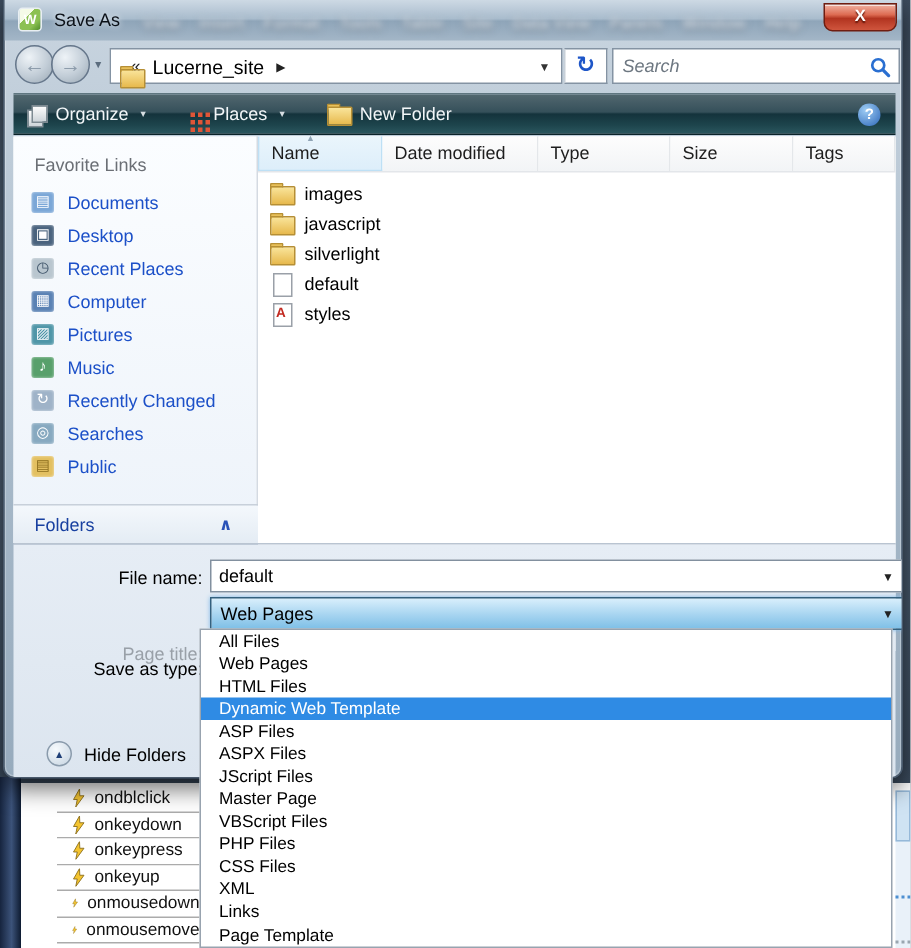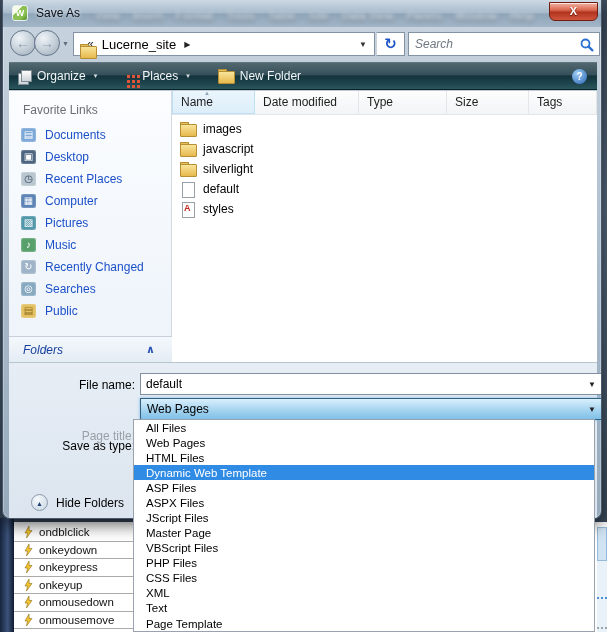--- a/index.html
+++ b/index.html
@@ -2,21 +2,21 @@
 <html><head>
 <meta charset="utf-8">
 <style>
   * { margin:0; padding:0; box-sizing:border-box; }
   html,body { width:607px; height:632px; font-family:"Liberation Sans","DejaVu Sans",sans-serif; background:#fff; overflow:hidden; position:relative; }
 
   
   .bg-top { position:absolute; left:0; top:0; width:607px; height:522px; background:linear-gradient(180deg,#3d4c5e,#55687c 40%,#3a4a5c); z-index:0; }
   .bg-left-strip { position:absolute; left:0; top:518px; width:14px; height:114px; background:linear-gradient(90deg,#16243e,#3c537a 55%,#0e1b31); z-index:0; }
   .bg-events { position:absolute; left:14px; top:524px; width:120px; height:108px; background:#fff; border-right:1px solid #9a9a9a; z-index:0; }
-  .event-row { height:17.5px; display:flex; align-items:center; gap:6px; padding-left:10px; border-bottom:1px solid #ababab; background:#fff; }
+  .event-row { height:17.5px; display:flex; align-items:center; gap:6px; padding-left:10px; border-bottom:1px solid #ababab; background:#fff;margin-left:24px; }
   .event-row span.lbl { font-size:11.5px; color:#111; }
   .bg-right-sliver { position:absolute; left:597px; top:527px; width:10px; height:105px; background:#e9f1f9; z-index:0; }
   .sliver-box { position:absolute; left:0; top:0; width:10px; height:34px; background:#cfe3f3; border:1px solid #96b9d9; }
   .sliver-dotted-blue { position:absolute; left:0; top:70px; width:10px; border-top:2px dotted #4d8fd1; }
   .sliver-dotted-gray { position:absolute; left:0; top:100px; width:10px; border-top:2px dotted #9aa6b0; }
 
   
   .dialog { position:absolute; left:2px; top:0; width:600px; height:519px; z-index:10;
     background:linear-gradient(180deg,#c9d5e0,#a6b8c8 60%,#97abbd);
     border:1px solid #49596b; border-top:none; border-radius:0 0 8px 8px;
@@ -71,21 +71,21 @@
     background:radial-gradient(circle at 35% 30%,#9ecdf5,#2c66b8); color:#fff; font-size:10px; font-weight:bold; text-align:center; line-height:15px; }
 
   
   .body-area { position:absolute; left:6px; top:91px; width:588px; height:271px; background:#fff; }
   .sidebar { position:absolute; left:0; top:0; width:163px; height:271px; background:linear-gradient(180deg,#fbfdff,#edf3fa); border-right:1px solid #d4dae2; }
   .fav-title { position:absolute; left:14px; top:12px; font-size:12px; color:#6b6f75; }
   .sb-list { position:absolute; left:0; top:33px; width:163px; }
   .sb-item { height:22px; display:flex; align-items:center; padding-left:12px; cursor:default; }
   .sb-ico { width:15px; height:14px; border-radius:2px; font-size:10px; color:#fff; text-align:center; line-height:14px; box-shadow:inset 0 0 2px rgba(255,255,255,.6); }
   .sb-label { margin-left:9px; font-size:12px; color:#1c50c8; }
-  .folders-bar { position:absolute; left:0; bottom:0; width:164px; height:26px; border-top:1px solid #c8d0da; background:linear-gradient(#f4f8fc,#e4ecf4); display:flex; align-items:center;font-style:italic; }
+  .folders-bar { position:absolute; left:0; bottom:0; width:164px; height:26px; border-top:1px solid #c8d0da; background:linear-gradient(#f4f8fc,#e4ecf4); display:flex; align-items:center; }
   .folders-label { margin-left:14px; font-size:12px; color:#1840a0; }
   .folders-chev { position:absolute; right:18px; font-size:11px; font-weight:bold; color:#2a52b8; }
 
   .filelist { position:absolute; left:163px; top:0; width:425px; height:343px; background:#fff; }
   .hdr-row { position:absolute; left:0; top:0; width:100%; height:24px; display:flex; border-bottom:1px solid #e3e6ea; }
   .hdr-cell { position:relative; font-size:12px; color:#1e1e1e; padding:4px 0 0 8px; border-right:1px solid #e4e7ea; background:linear-gradient(#fdfdfd,#f2f4f6); cursor:default; }
   .hdr-cell:nth-child(2){width:83px; background:linear-gradient(#eaf5fc,#ddeefa); border:1px solid #bee0f5; border-top:none;}
   .hdr-cell:nth-child(3){width:104px;} .hdr-cell:nth-child(4){width:88px;}
   .hdr-cell:nth-child(5){width:82px;} .hdr-cell:nth-child(6){flex:1;}
   .sort-arrow { position:absolute; left:32px; top:-1px; font-size:6px; color:#90a4b5; }
@@ -369,18 +369,18 @@
     <div class="dd-item">
       <span>PHP Files</span>
     </div>
     <div class="dd-item">
       <span>CSS Files</span>
     </div>
     <div class="dd-item">
       <span>XML</span>
     </div>
     <div class="dd-item">
-      <span>Text</span>
+      <span>Links</span>
     </div>
     <div class="dd-item">
       <span>Page Template</span>
     </div>
 </div>
 
 </body></html>

